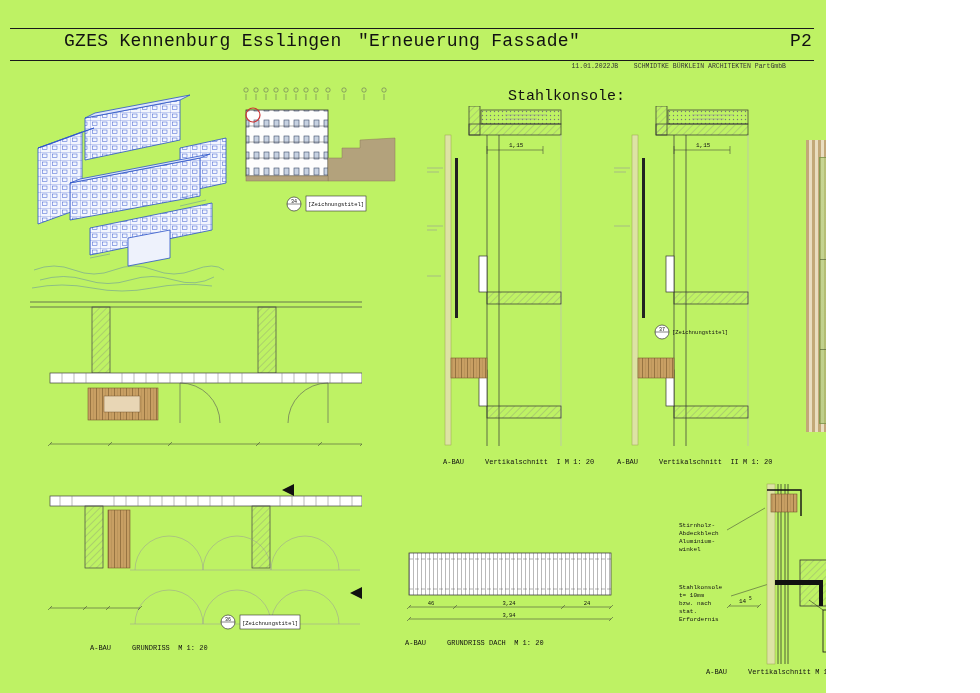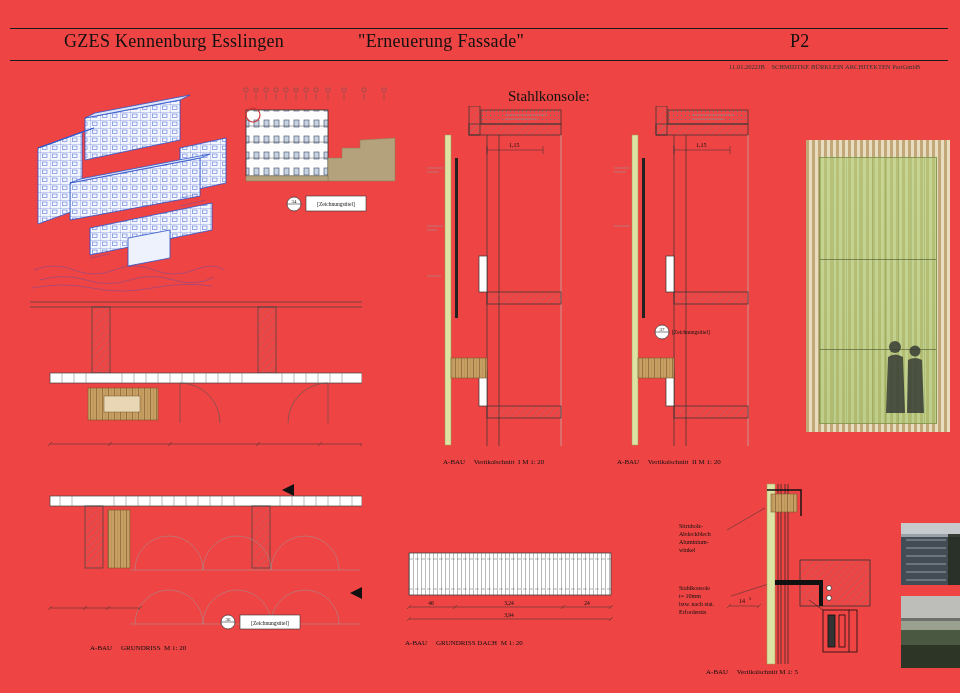--- a/index.html
+++ b/index.html
@@ -1,18 +1,18 @@
 <!DOCTYPE html>
 <html><head>
 <meta charset="utf-8">
 <style>
   *{margin:0;padding:0;box-sizing:border-box}
   html,body{background:#ffffff}
-  .sheet{position:relative;width:960px;height:693px;background:#ef4444;
-         font-family:Liberation Serif, serif;color:#1a1a1a;overflow:hidden}
+  .sheet{position:relative;width:826px;height:693px;background:#bef264;
+         font-family:Liberation Mono, monospace;color:#1a1a1a;overflow:hidden}
   .abs{position:absolute}
   .rule{position:absolute;left:10px;right:12px;border-top:1px solid #1a1a1a}
   .title{position:absolute;top:31px;font-size:18px;letter-spacing:.3px;white-space:pre;color:#111}
   .credit{position:absolute;top:63px;right:40px;font-size:6.5px;color:#333;white-space:pre}
   .h-thermo{position:absolute;left:508px;top:88px;font-size:15px;color:#111}
   .caption{position:absolute;font-size:7px;color:#111;white-space:pre}
   .anno{position:absolute;font-size:6px;line-height:1.35;color:#111;white-space:pre-line}
   .facade{position:absolute;left:806px;top:140px;width:144px;height:292px;
           background:repeating-linear-gradient(90deg,#c2a878 0 3px,#e9ddbf 3px 6px)}
   .glass{position:absolute;left:13px;right:13px;top:17px;bottom:8px;

